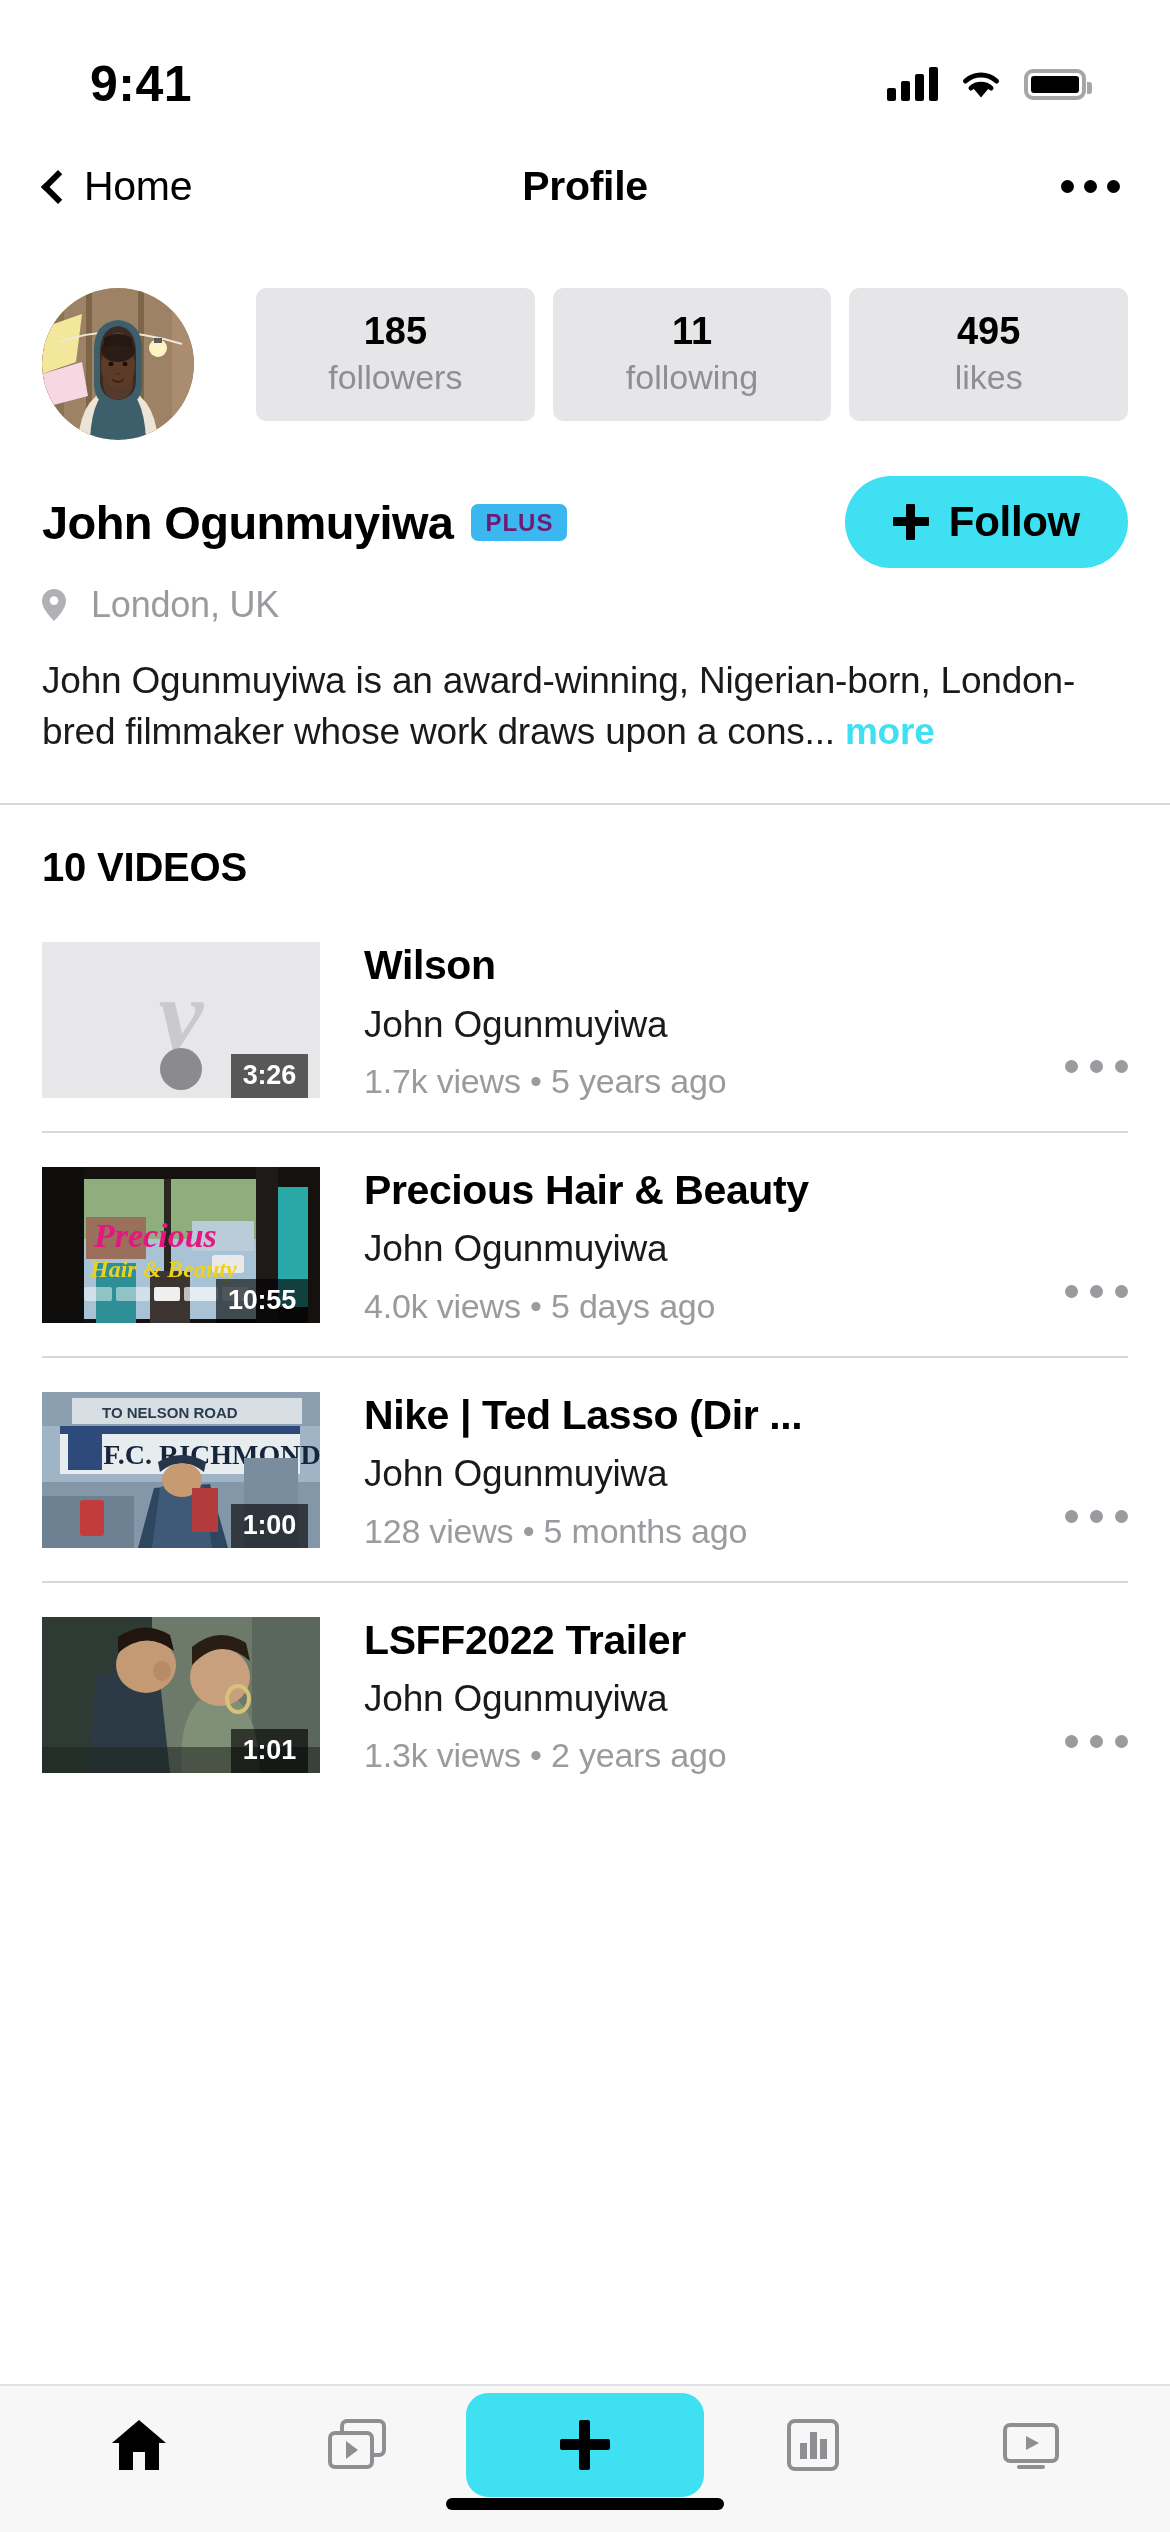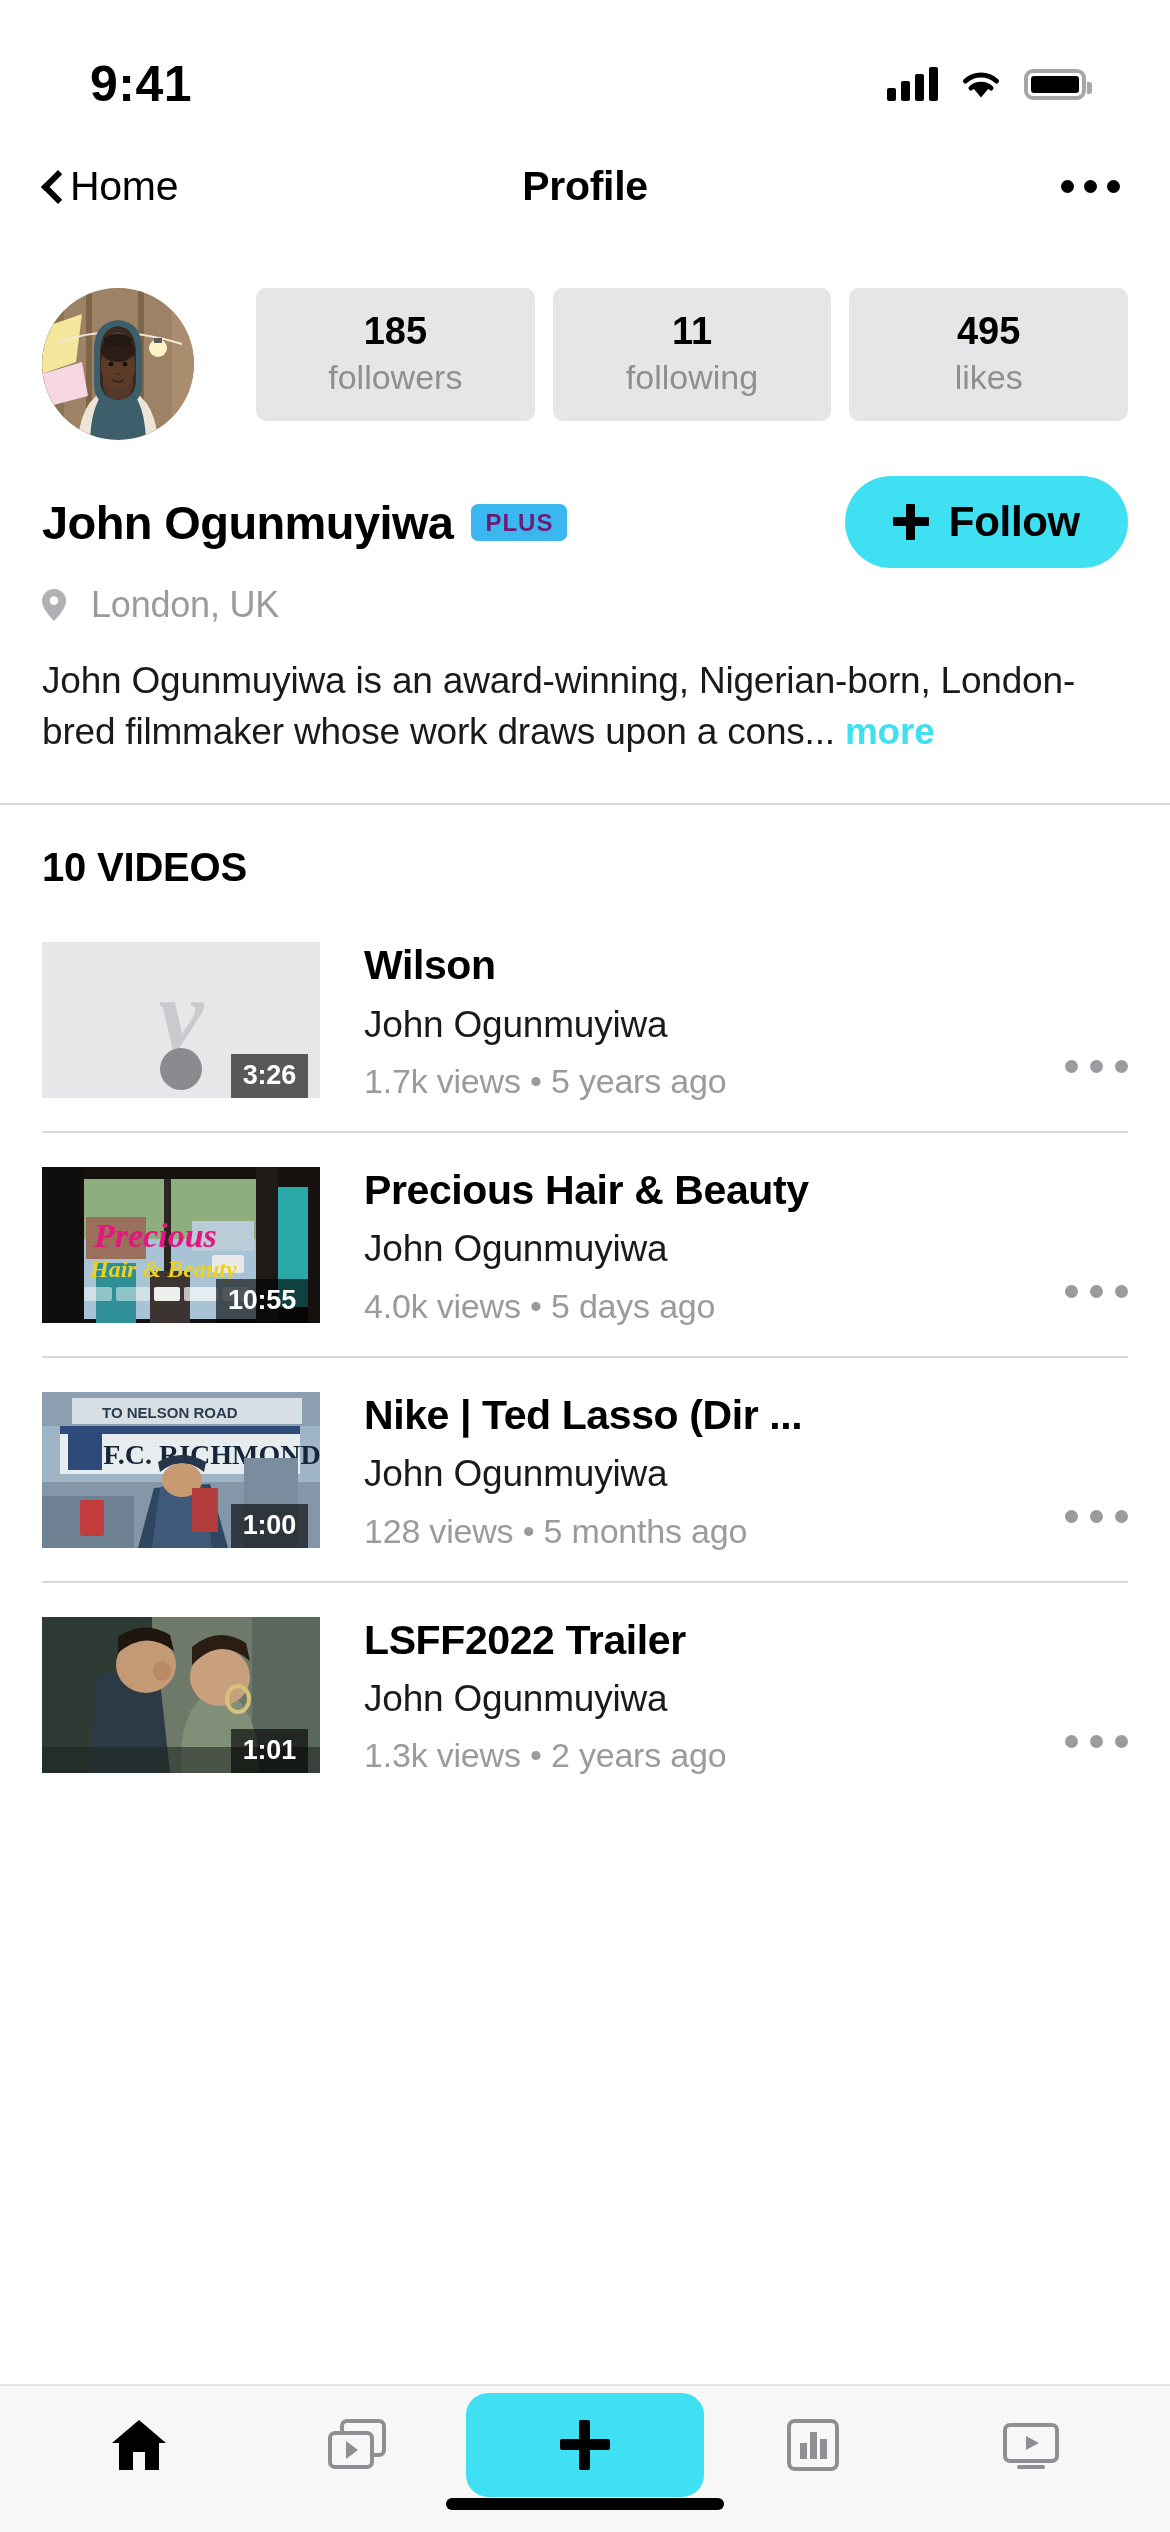--- a/index.html
+++ b/index.html
@@ -68,20 +68,21 @@
   .nav-bar {
     flex: 0 0 96px;
     position: relative;
     display: flex;
     align-items: center;
     padding: 0 46px;
   }
   .nav-back {
     display: flex;
     align-items: center;
+    gap: 14px;
     cursor: pointer;
   }
   .chev-left {
     width: 24px; height: 24px;
     border-left: 6px solid #000;
     border-bottom: 6px solid #000;
     transform: rotate(45deg);
     margin-top: 1px;
   }
   .nav-back-label { font-size: 41px; color: #000; letter-spacing: -0.3px; }

